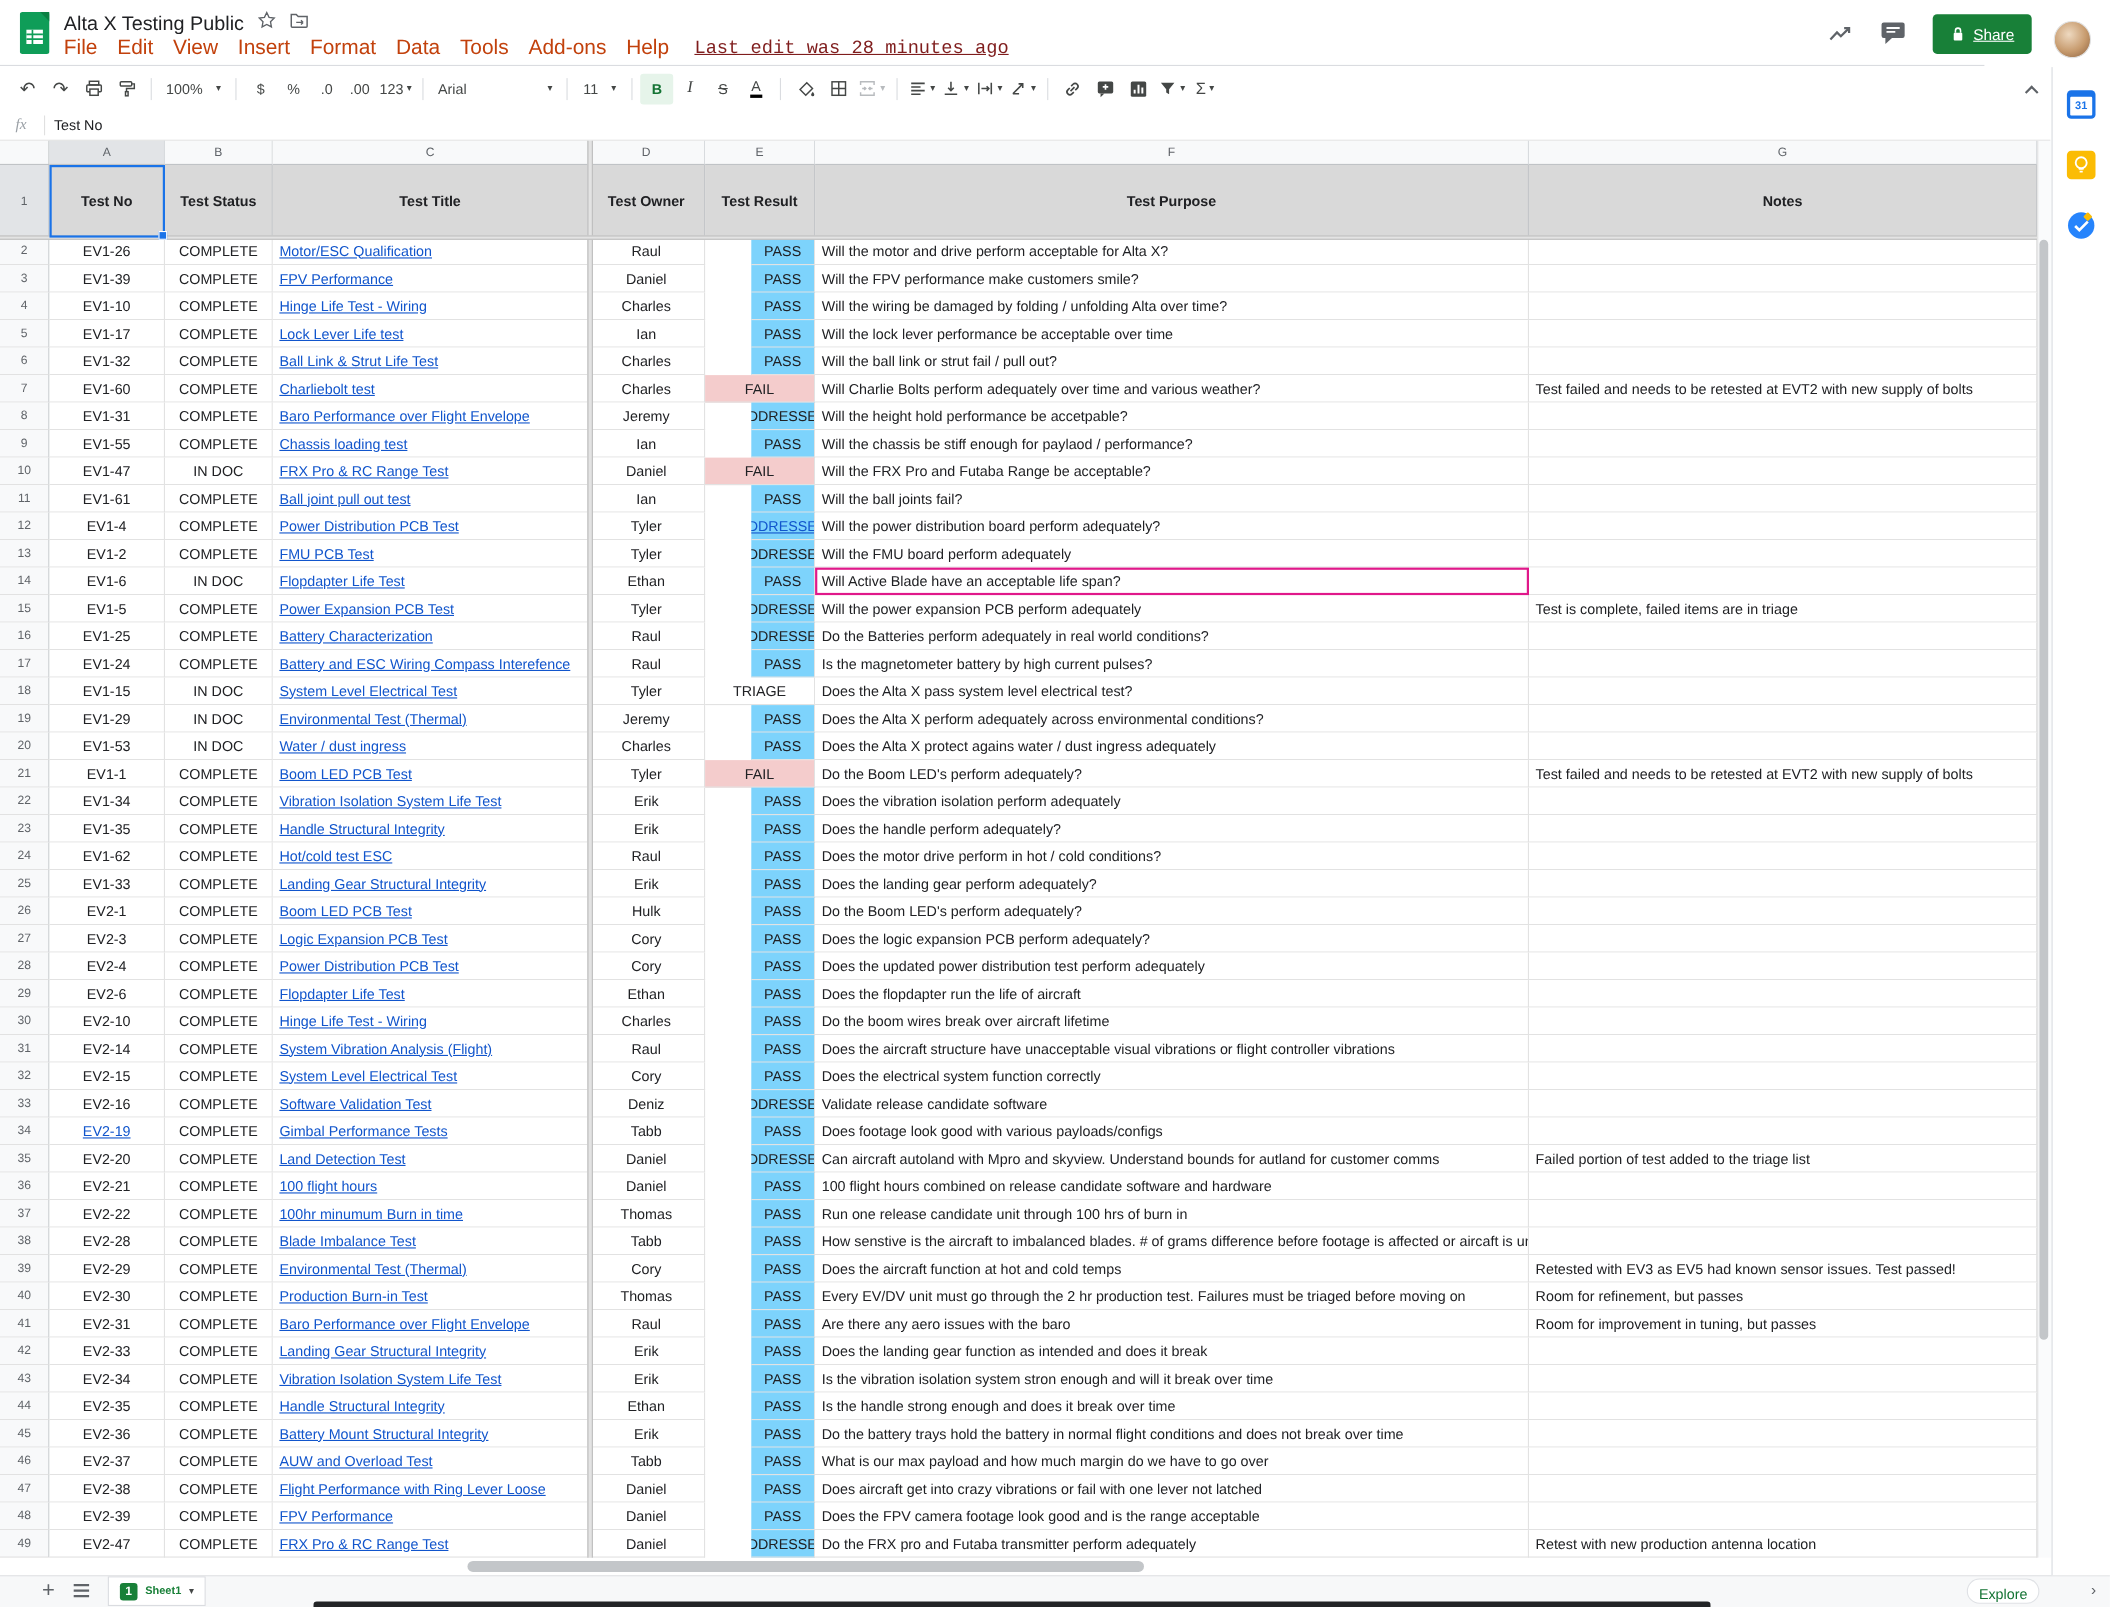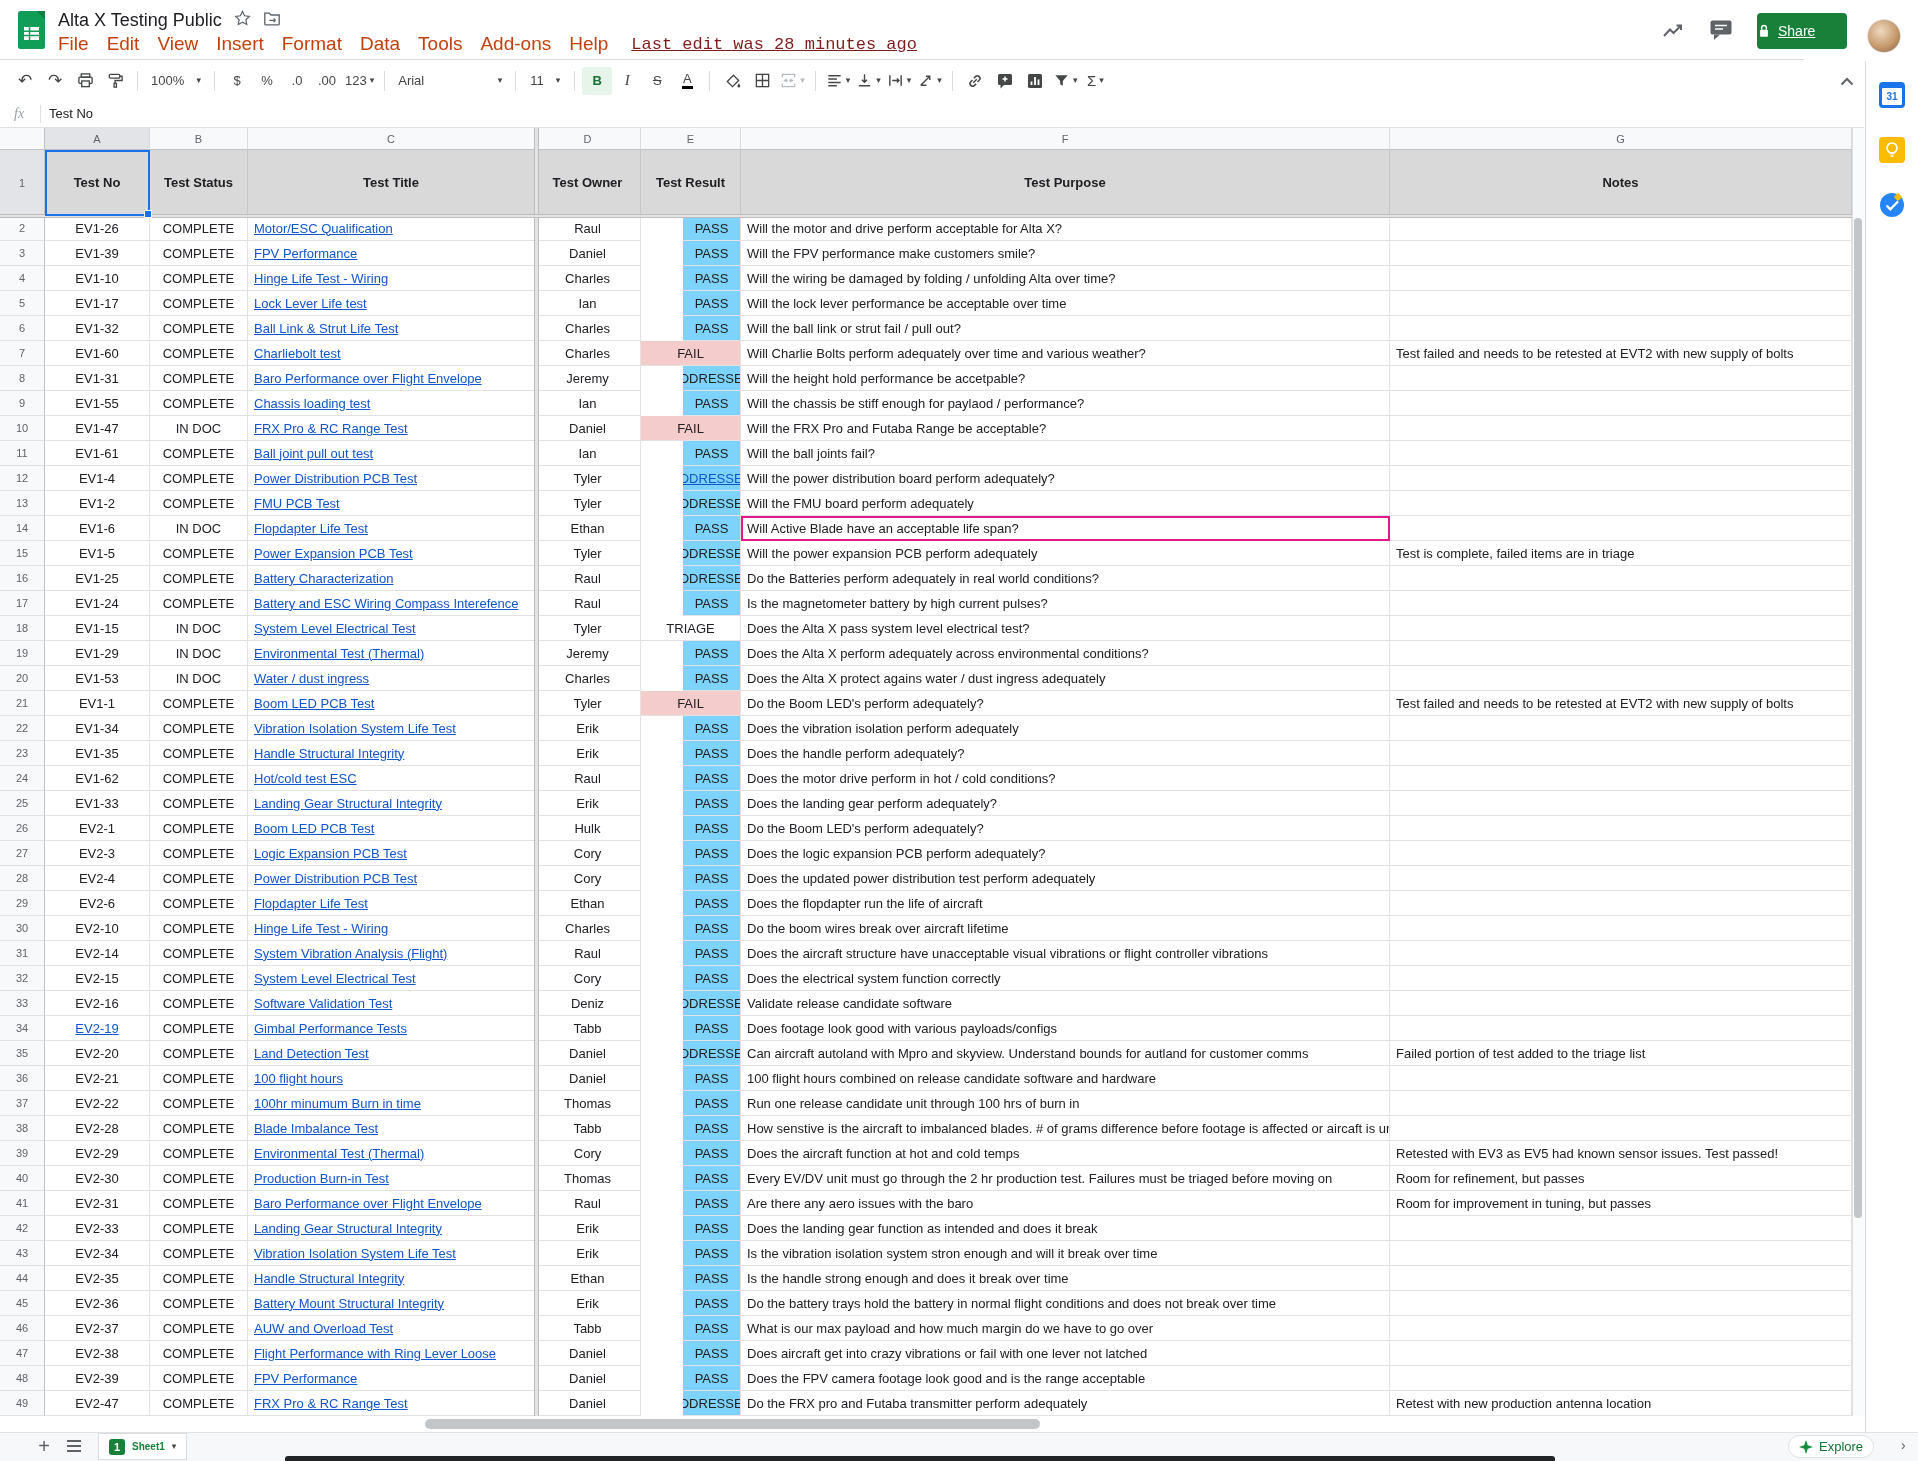--- a/index.html
+++ b/index.html
@@ -8,21 +8,21 @@
   
   #topbar{position:absolute;left:0;top:0;width:1804px;height:60px;background:#fff;border-bottom:1px solid #dadce0;}
   #logo{position:absolute;left:18px;top:11px;}
   #titlerow{position:absolute;left:58px;top:10px;display:flex;align-items:center;gap:12px;}
   #doc-title{font-size:18px;color:#202124;}
   #menubar{position:absolute;left:49px;top:32px;height:24px;display:flex;align-items:center;}
   .menu-item{padding:0 9px;font-size:19px;color:#c2410c;cursor:default;}
   #last-edit{margin-left:14px;font-size:17px;color:#7f1d1d;text-decoration:underline;font-family:Liberation Mono, monospace;}
   .top-icon{position:absolute;width:36px;height:36px;display:flex;align-items:center;justify-content:center;border-radius:50%;}
   #share-btn{position:absolute;left:1757px;top:13px;width:90px;height:36px;background:#188038;border-radius:4px;
-    display:flex;align-items:center;gap:7px;color:#fff;font-size:14px;text-decoration:underline;}
+    display:flex;align-items:center;justify-content:center;gap:7px;color:#fff;font-size:14px;text-decoration:underline;}
   #avatar{position:absolute;left:1867px;top:19px;width:34px;height:34px;border-radius:50%;
     background:radial-gradient(circle at 40% 35%,#eed9c0,#c79b6e 55%,#8a5f3d);border:1px solid #e0e0e0;}
   
   #toolbar{position:absolute;left:0;top:61px;width:1864px;height:39px;background:#fff;display:flex;align-items:center;padding-left:10px;}
   .tb{height:28px;min-width:30px;display:flex;align-items:center;justify-content:center;border-radius:3px;color:#444746;font-size:13px;gap:3px;padding:0 3px;}
   .tb svg{display:block;}
   .tb-sep{width:1px;height:20px;background:#dadce0;margin:0 7px;flex:none;}
   .caret{font-size:9px;color:#444746;line-height:1;}
   .caret.dis{color:#b8bbbe;}
   #tb-bold{background:#e6f4ea;color:#137333;font-weight:bold;}
@@ -70,21 +70,21 @@
   
   #bottombar{position:absolute;left:0;top:1432px;width:1918px;height:29px;background:#f7f8f9;border-top:1px solid #e0e2e4;}
   #add-sheet{position:absolute;left:30px;top:1433px;width:28px;height:26px;display:flex;align-items:center;justify-content:center;font-size:20px;color:#5f6368;}
   #all-sheets{position:absolute;left:60px;top:1433px;width:28px;height:26px;display:flex;align-items:center;justify-content:center;}
   #sheet-tab{position:absolute;left:98px;top:1433px;height:27px;background:#fff;border:1px solid #dadce0;
     display:flex;align-items:center;gap:7px;padding:0 10px;}
   #tab-badge{width:16px;height:16px;background:#188038;border-radius:3px;color:#fff;font-size:11px;font-weight:bold;
     display:flex;align-items:center;justify-content:center;}
   #tab-label{font-size:10px;font-weight:bold;color:#188038;}
   #explore-btn{position:absolute;left:1788px;top:1435px;height:23px;background:#fff;border:1px solid #dfe1e5;border-radius:12px;
-    display:flex;align-items:center;gap:6px;padding:0 10px;}
+    display:flex;align-items:center;gap:6px;padding:0 10px;flex-direction:column;}
   #explore-label{font-size:13px;color:#137333;}
   #panel-chevron{position:absolute;left:1901px;top:1437px;font-size:14px;color:#5f6368;}
   #dock-line{position:absolute;left:285px;top:1456px;width:1270px;height:5px;background:#222426;border-radius:3px 3px 0 0;}
   
   #side-panel{position:absolute;left:1865px;top:61px;width:53px;height:1371px;background:#fff;border-left:1px solid #d8dbdf;}
   .side-ic{position:absolute;left:1879px;width:26px;height:26px;}
   #cal-ic{top:82px;background:#1a73e8;border-radius:4px;}
   #cal-inner{position:absolute;left:3px;top:6px;width:20px;height:17px;background:#fff;border-radius:1px;
     display:flex;align-items:center;justify-content:center;font-size:10px;font-weight:bold;color:#1a73e8;}
   #keep-ic{top:137px;background:#fbbc04;border-radius:4px;}

